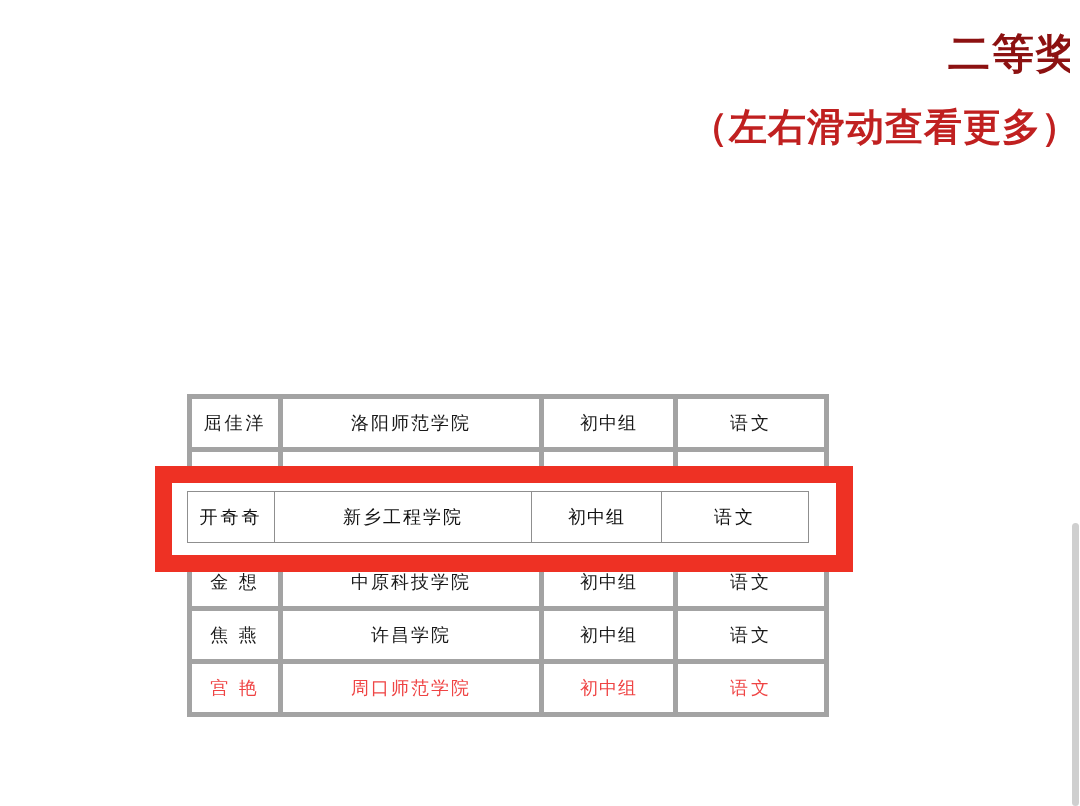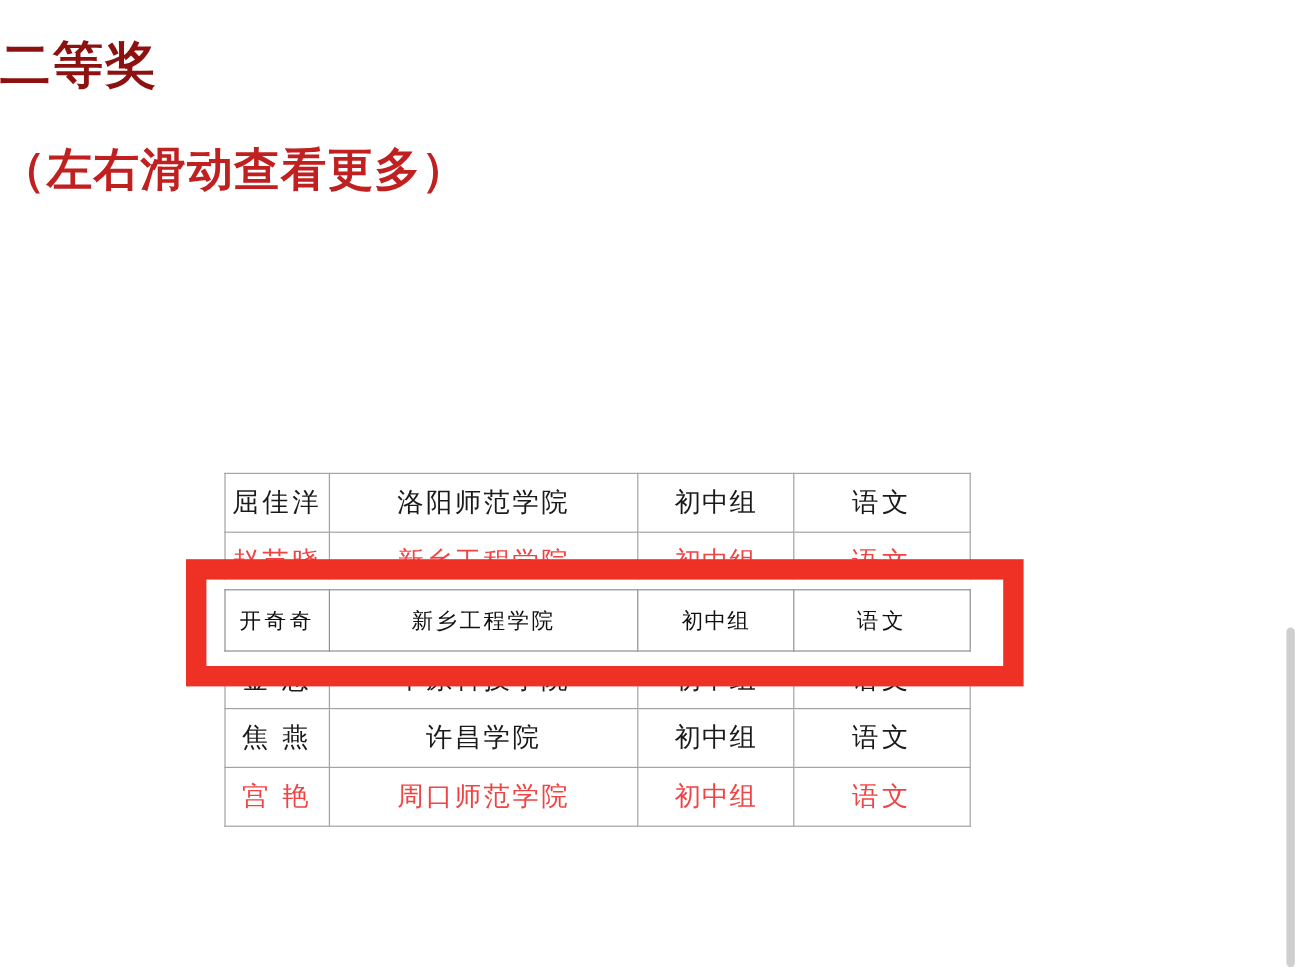--- a/index.html
+++ b/index.html
@@ -14,60 +14,60 @@
     overflow: hidden;
     font-family: "Liberation Serif", "DejaVu Serif", serif;
   }
 
   
   .heading-block {
     position: absolute;
     top: 30px;
     left: 0;
     width: 1080px;
-    text-align: left;
+    text-align: right;
   }
   .title-main {
     font-family: "DejaVu Sans", "Liberation Sans", sans-serif;
     font-weight: bold;
     font-size: 42px;
     color: #8c1111;
     letter-spacing: 2px;
     line-height: 1.15;
     margin: 0;
   }
   .title-sub {
     font-family: "DejaVu Sans", "Liberation Sans", sans-serif;
     font-weight: bold;
     font-size: 38px;
     color: #c02020;
     letter-spacing: 1px;
-    margin: 42px 0 0 0;
+    margin: 28px 0 0 0;
     line-height: 1.15;
   }
 
   
   .table-wrap {
     position: absolute;
     left: 187px;
     top: 394px;
     width: 619px;
   }
   table.award-table {
     border-collapse: collapse;
     width: 619px;
     table-layout: fixed;
     background: #fff;
   }
   table.award-table td {
-    border: 1px solid #a3a3a3;
+    border: 5px solid #a3a3a3;
     height: 48px;
     text-align: center;
     vertical-align: middle;
-    font-size: 22px;
+    font-size: 18px;
     color: #1a1a1a;
     font-family: "Liberation Serif", "DejaVu Serif", serif;
     padding: 0;
     overflow: hidden;
     white-space: nowrap;
   }
   table.award-table td.c-name   { width: 86px; letter-spacing: 3px; }
   table.award-table td.c-school { width: 256px; letter-spacing: 2px; }
   table.award-table td.c-group  { width: 129px; letter-spacing: 1px; }
   table.award-table td.c-subject{ width: 146px; letter-spacing: 3px; }

